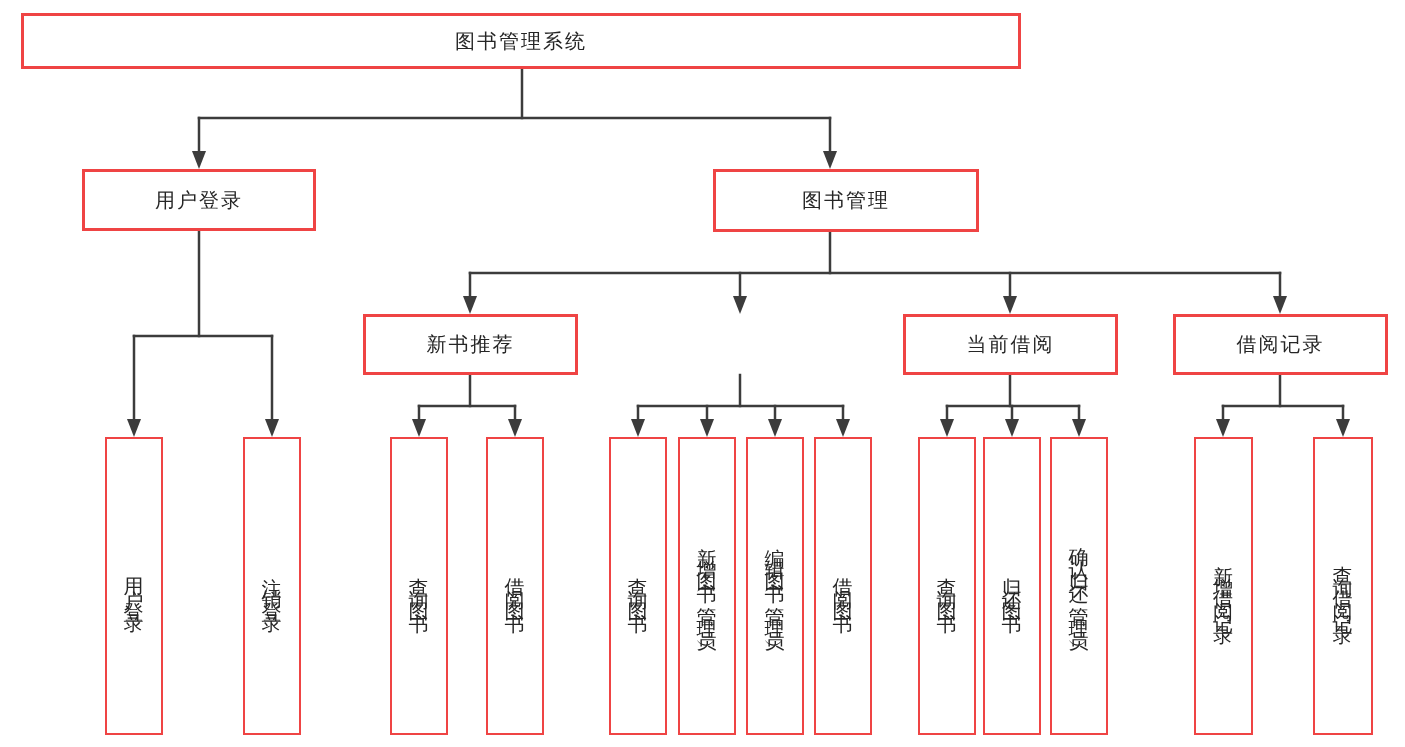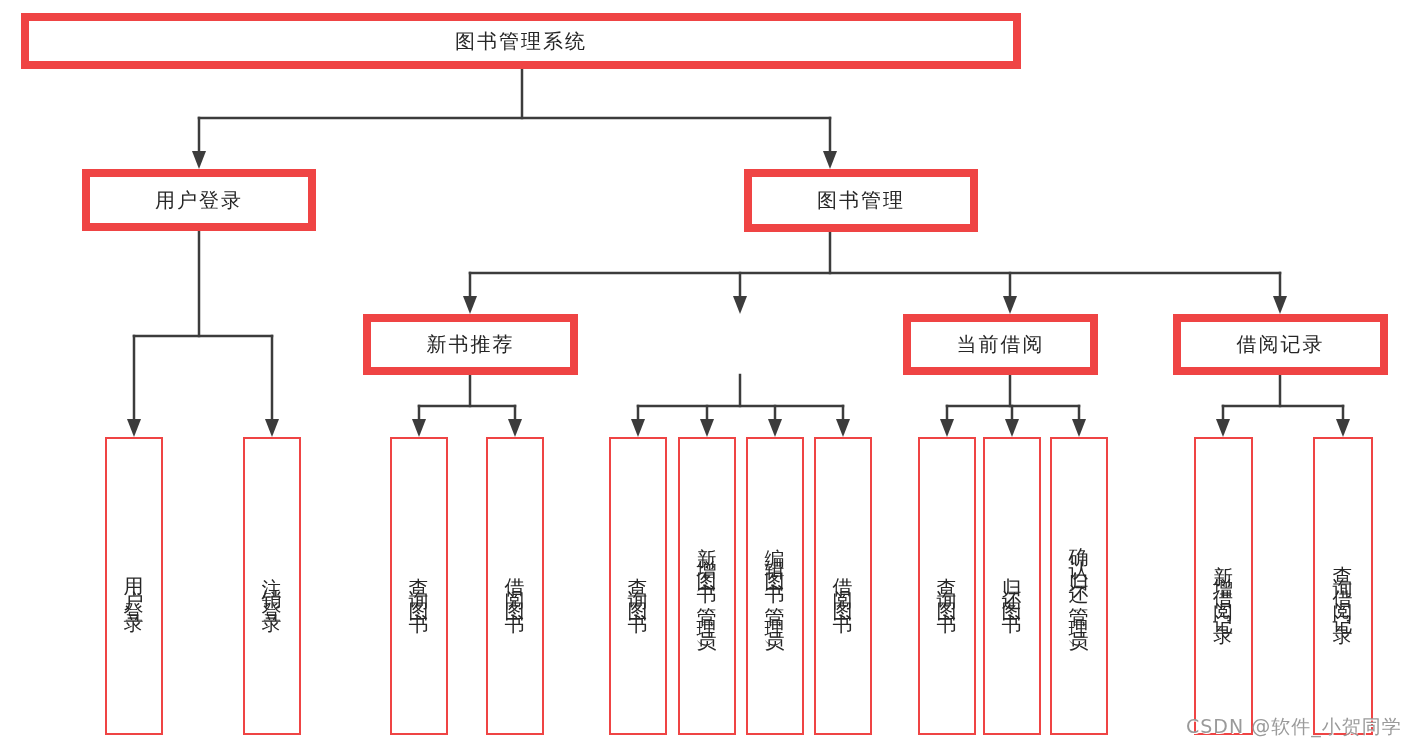--- a/index.html
+++ b/index.html
@@ -15,21 +15,21 @@
     position: absolute;
     left: 0; top: 0;
     width: 1405px; height: 747px;
   }
   .connectors line { stroke: #3c3c3c; stroke-width: 2.5; stroke-linecap: square; }
   .connectors polygon { fill: #3c3c3c; }
   .node {
     position: absolute;
     box-sizing: border-box;
     background: #ffffff;
-    border: 8px solid #ef4444;
+    border: 3px solid #ef4444;
     display: flex;
     align-items: center;
     justify-content: center;
     font-size: 20px;
     color: #262626;
     letter-spacing: 2px;
     white-space: nowrap;
   }
   .leaf {
     border-width: 2.5px;
@@ -113,39 +113,38 @@
     <line x1="1223" y1="406" x2="1343" y2="406"></line>
     <line x1="1223" y1="406" x2="1223" y2="422"></line>
     <polygon points="1216,419 1230,419 1223,437"></polygon>
     <line x1="1343" y1="406" x2="1343" y2="422"></line>
     <polygon points="1336,419 1350,419 1343,437"></polygon>
   </svg>
 
   <div class="node" style="left:21px; top:13px; width:1000px; height:56px;">图书管理系统</div>
 
   <div class="node" style="left:82px; top:169px; width:234px; height:62px;">用户登录</div>
-  <div class="node" style="left:713px; top:169px; width:234px; height:63px;margin-left:31px;">图书管理</div>
+  <div class="node" style="left:713px; top:169px; width:266px; height:63px;">图书管理</div>
 
   <div class="node" style="left:363px; top:314px; width:215px; height:61px;">新书推荐</div>
-  <div class="node" style="left:903px; top:314px; width:195px; height:61px;">当前借阅</div>
+  <div class="node" style="left:903px; top:314px; width:215px; height:61px;">当前借阅</div>
   <div class="node" style="left:1173px; top:314px; width:215px; height:61px;font-family:Liberation Mono, monospace;">借阅记录</div>
 
   <div class="node leaf" style="left:105px; top:437px; width:58px; height:298px;">用户登录</div>
   <div class="node leaf" style="left:243px; top:437px; width:58px; height:298px;">注销登录</div>
 
   <div class="node leaf" style="left:390px; top:437px; width:58px; height:298px;">查询图书</div>
   <div class="node leaf" style="left:486px; top:437px; width:58px; height:298px;">借阅图书</div>
 
   <div class="node leaf" style="left:609px; top:437px; width:58px; height:298px;">查询图书</div>
   <div class="node leaf" style="left:678px; top:437px; width:58px; height:298px;">新增图书（管理员）</div>
   <div class="node leaf" style="left:746px; top:437px; width:58px; height:298px;">编辑图书（管理员）</div>
   <div class="node leaf" style="left:814px; top:437px; width:58px; height:298px;">借阅图书</div>
 
   <div class="node leaf" style="left:918px; top:437px; width:58px; height:298px;">查询图书</div>
   <div class="node leaf" style="left:983px; top:437px; width:58px; height:298px;">归还图书</div>
   <div class="node leaf" style="left:1050px; top:437px; width:58px; height:298px;">确认归还（管理员）</div>
 
   <div class="node leaf" style="left:1194px; top:437px; width:59px; height:298px;">新增借阅记录</div>
   <div class="node leaf" style="left:1313px; top:437px; width:60px; height:298px;">查询借阅记录</div>
 
-  <div class="watermark">CSDN @软件_小贺同学</div>
 
 </div>
 
 </body></html>

